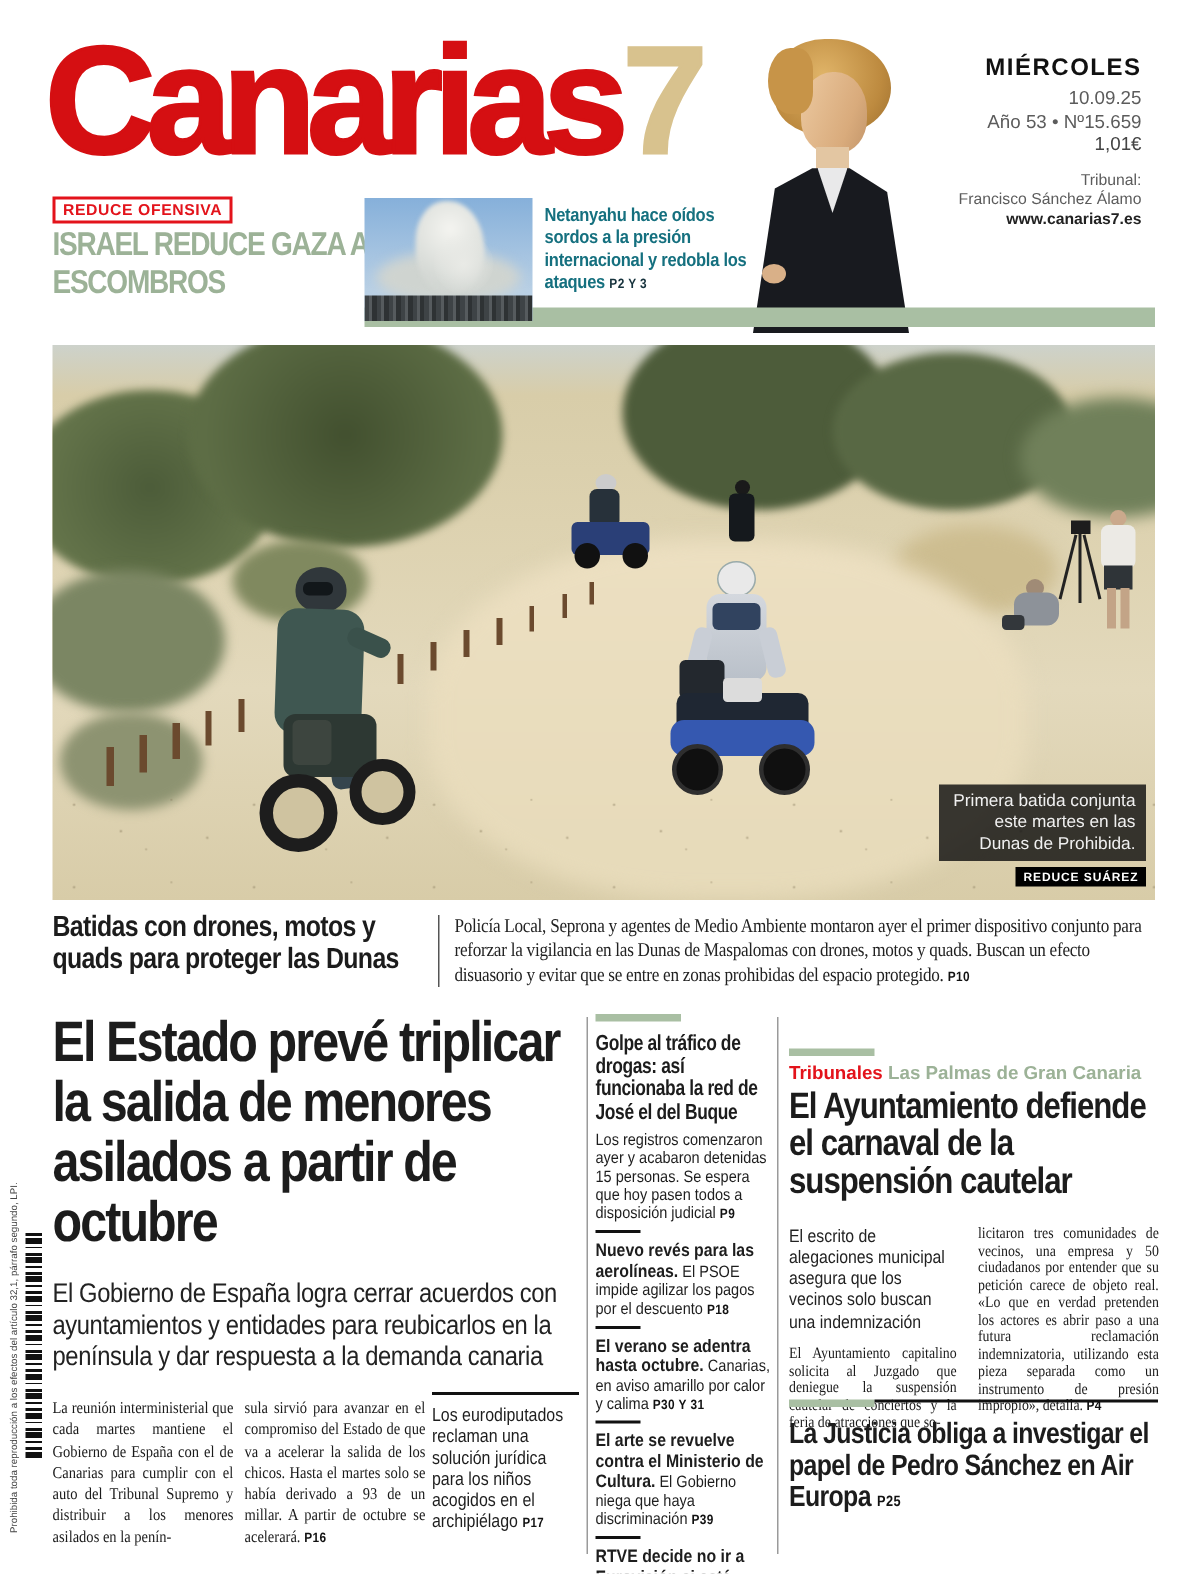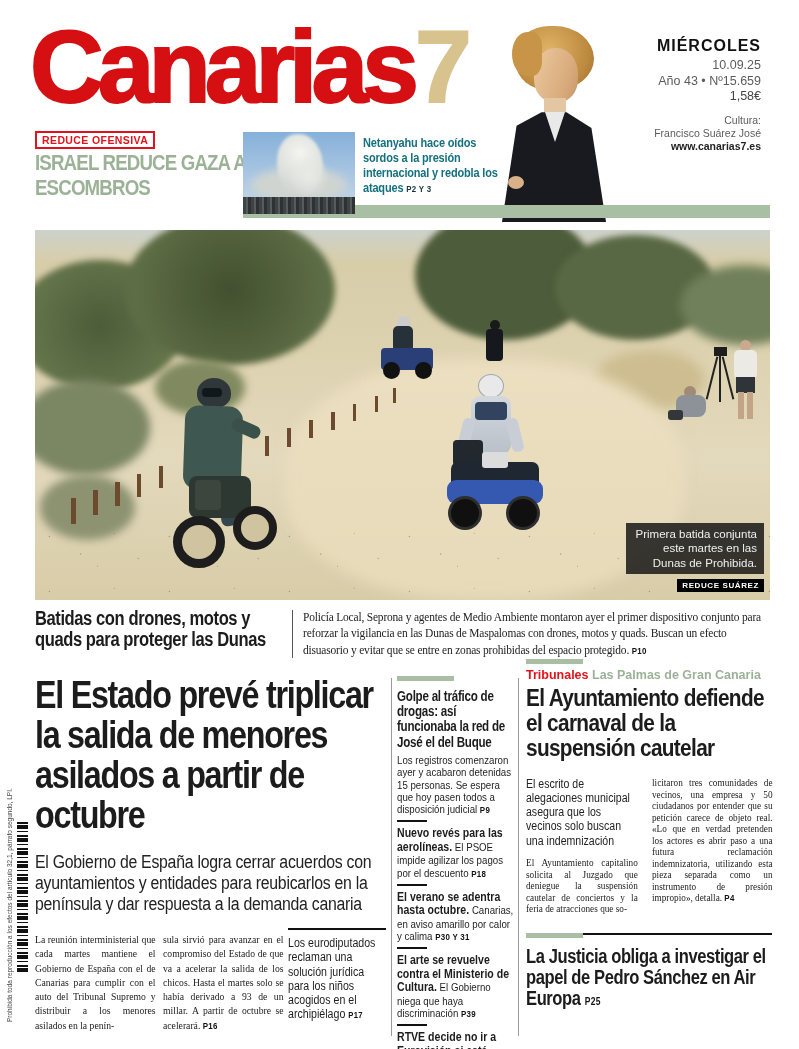--- a/index.html
+++ b/index.html
@@ -26,24 +26,24 @@
 
 <div id="page">
 
   <div class="abs" style="left:30px;top:16px;line-height:1;">
     <span style="font-size:102px;font-weight:bold;letter-spacing:-6px;color:var(--red);-webkit-text-stroke:2px var(--red);">Canarias</span><span style="font-size:102px;font-weight:bold;color:var(--gold);-webkit-text-stroke:2px var(--gold);margin-left:2px;">7</span>
   </div>
 
   <div class="abs" style="right:24px;top:36px;text-align:right;line-height:1.25;">
     <div style="font-size:16px;font-weight:bold;letter-spacing:1px;color:#111;">MIÉRCOLES</div>
     <div style="font-size:12.5px;color:#5c5c5c;margin-top:2px;">10.09.25</div>
-    <div style="font-size:12.5px;color:#5c5c5c;">Año 43 • Nº15.659</div>
-    <div style="font-size:12.5px;color:#444;">1,58€</div>
-    <div style="font-size:10.5px;color:#5c5c5c;margin-top:9px;">Cultura:</div>
-    <div style="font-size:10.5px;color:#5c5c5c;">Francisco Suárez José</div>
+    <div style="font-size:12.5px;color:#5c5c5c;">Año 53 • Nº15.659</div>
+    <div style="font-size:12.5px;color:#444;">1,01€</div>
+    <div style="font-size:10.5px;color:#5c5c5c;margin-top:9px;">Tribunal:</div>
+    <div style="font-size:10.5px;color:#5c5c5c;">Francisco Sánchez Álamo</div>
     <div style="font-size:10.5px;font-weight:bold;color:#222;">www.canarias7.es</div>
   </div>
 
   <div class="abs" style="left:498px;top:26px;width:112px;height:196px;">
     <div class="photo-el" style="left:18px;top:0;width:78px;height:64px;border-radius:46% 54% 52% 44%;background:radial-gradient(circle at 42% 38%,#e0b468,#bd8a3f 65%,#9a6c2d);"></div>
     <div class="photo-el" style="left:36px;top:22px;width:44px;height:54px;border-radius:48% 48% 42% 42%;background:linear-gradient(110deg,#ecc9a0,#d9ab7c 70%,#c3966a);"></div>
     <div class="photo-el" style="left:14px;top:6px;width:30px;height:44px;border-radius:60% 40% 40% 60%;background:#c79448;"></div>
     <div class="photo-el" style="left:46px;top:72px;width:22px;height:16px;background:#e3c6a2;"></div>
     <div class="photo-el" style="left:4px;top:84px;width:104px;height:112px;background:#181a1f;clip-path:polygon(0 100%,14% 14%,38% 2%,62% 2%,86% 16%,100% 100%);"></div>
     <div class="photo-el" style="left:47px;top:86px;width:20px;height:30px;background:#e9e9ea;clip-path:polygon(0 0,100% 0,50% 100%);"></div>
@@ -207,21 +207,21 @@
       <span class="pg">P39</span>
     </div>
     <div class="brief-rule"></div>
     <div class="cx" style="width:133px;transform:scaleX(.88);font-size:11px;line-height:1.12;color:#1d1d1d;">
       <span class="bt" style="font-size:12px;">RTVE decide no ir a Eurovisión si está Israel.</span>
       
       
     </div>
   </div>
 
-  <div class="abs" style="left:526px;top:659px;width:246px;">
+  <div class="abs" style="left:526px;top:699px;width:246px;">
     <div class="rule-sage" style="width:57px;height:5px;margin-bottom:4px;"></div>
     <div style="font-size:12.5px;font-weight:bold;">
       <span style="color:var(--badge);">Tribunales</span>
       <span style="color:var(--sage);">Las Palmas de Gran Canaria</span>
     </div>
     <div class="cx hl" style="width:288px;transform:scaleX(.85);font-size:24.5px;line-height:1.02;letter-spacing:-.8px;margin-top:3px;">El Ayuntamiento defiende el carnaval de la suspensión cautelar</div>
     <div class="abs cx" style="left:0;top:118px;width:127px;transform:scaleX(.88);font-size:12px;line-height:1.18;color:#222;">El escrito de alegaciones municipal asegura que los vecinos solo buscan una indemnización</div>
     <div class="abs cx serif" style="left:0;top:198px;width:127px;transform:scaleX(.88);font-size:10.5px;line-height:1.1;text-align:justify;">El Ayuntamiento capitalino solicita al Juzgado que deniegue la suspensión cautelar de conciertos y la feria de atracciones que so-</div>
     <div class="abs cx serif" style="left:126px;top:118px;width:137px;transform:scaleX(.88);font-size:10.5px;line-height:1.1;text-align:justify;">
       <span>licitaron tres comunidades de vecinos, una empresa y 50 ciudadanos por entender que su petición carece de objeto real. «Lo que en verdad pretenden los actores es abrir paso a una futura reclamación indemnizatoria, utilizando esta pieza separada como un instrumento de presión impropio», detalla.</span>

